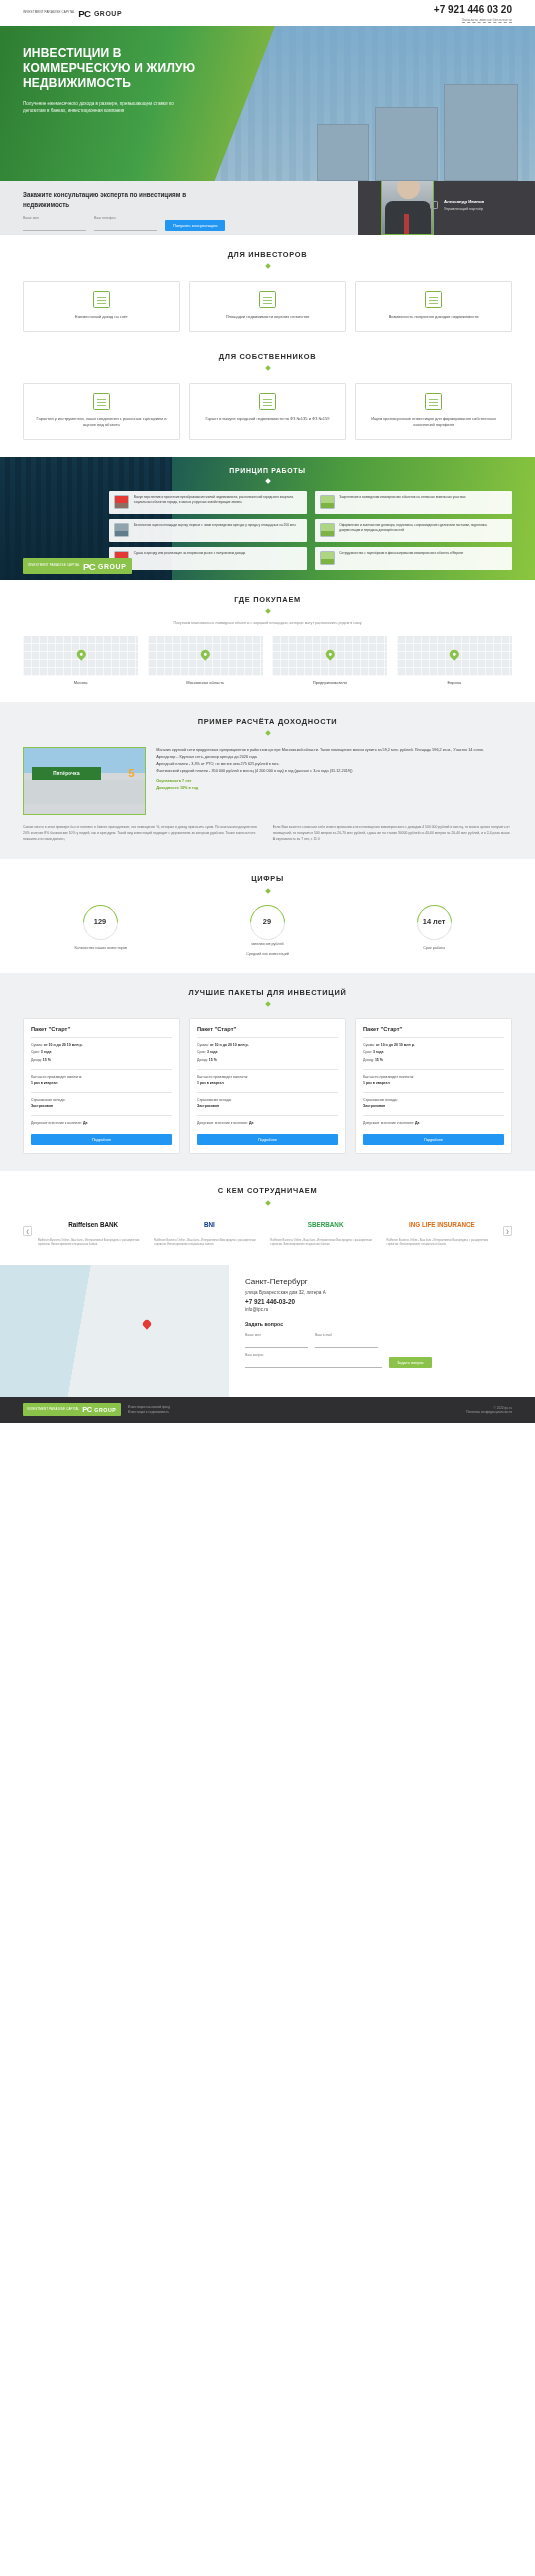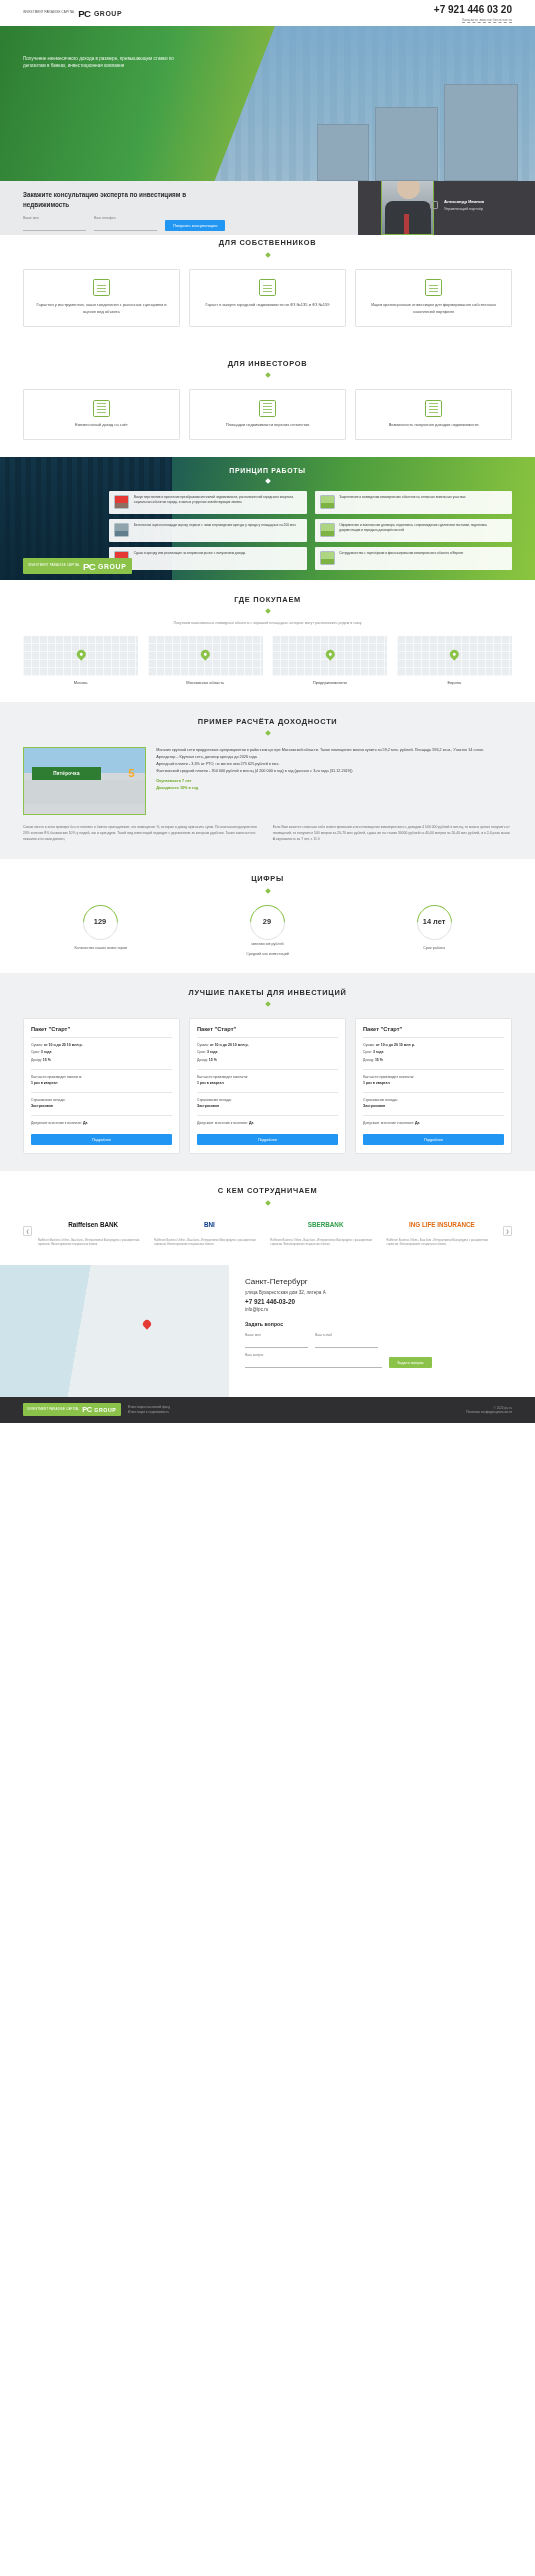--- a/index.html
+++ b/index.html
@@ -285,20 +285,21 @@
   </div>
 
   <div class="hero">
     <div class="hero-photo">
       <div class="hero-bldg" style="right:17px;width:74px;height:97px;"></div>
       <div class="hero-bldg" style="right:97px;width:63px;height:74px;"></div>
       <div class="hero-bldg" style="right:166px;width:52px;height:57px;"></div>
     </div>
     <div class="hero-green"></div>
     <div class="hero-inner">
+      <h1>ИНВЕСТИЦИИ В КОММЕРЧЕСКУЮ И ЖИЛУЮ НЕДВИЖИМОСТЬ</h1>
       <div class="hero-sub">Получение ежемесячного дохода в размере, превышающем ставки по депозитам в банках, инвестиционная компания</div>
     </div>
   </div>
 
   <div class="consult">
     <div class="consult-inner">
       <h2>Закажите консультацию эксперта по инвестициям в недвижимость</h2>
       <div class="consult-form">
         <div class="field">
           <label>Ваше имя</label>
@@ -318,54 +319,54 @@
         <div class="expert-tie"></div>
       </div>
       <div class="expert-icon"></div>
       <div class="expert-text">
         <b>Александр Иванов</b>
         <span>Управляющий партнёр</span>
       </div>
     </div>
   </div>
 
+  <div class="section">
+    <div class="sec-title">ДЛЯ ИНВЕСТОРОВ</div>
+    <div class="sec-dot"></div>
+    <div class="cards3">
+      <div class="card">
+        <div class="card-ico"></div>
+        <div class="card-txt">Ежемесячный доход на счёт</div>
+      </div>
+      <div class="card">
+        <div class="card-ico"></div>
+        <div class="card-txt">Площадки недвижимости верхних сегментов</div>
+      </div>
+      <div class="card">
+        <div class="card-ico"></div>
+        <div class="card-txt">Возможность получения доходов недвижимости</div>
+      </div>
+    </div>
+  </div>
+
   <div class="section" style="padding-top:3.4px;">
     <div class="sec-title">ДЛЯ СОБСТВЕННИКОВ</div>
     <div class="sec-dot"></div>
     <div class="cards3">
       <div class="card">
         <div class="card-ico"></div>
         <div class="card-txt">Гарантия у инструментов, наши соединения с рыночных сценарием и оценке вид объекта</div>
       </div>
       <div class="card">
         <div class="card-ico"></div>
         <div class="card-txt">Гарант в выкупе городской недвижимости по ФЗ №135 и ФЗ №159</div>
       </div>
       <div class="card">
         <div class="card-ico"></div>
         <div class="card-txt">Ищем краткосрочные инвестиции для формирования собственных накоплений портфеля</div>
-      </div>
-    </div>
-  </div>
-
-  <div class="section">
-    <div class="sec-title">ДЛЯ ИНВЕСТОРОВ</div>
-    <div class="sec-dot"></div>
-    <div class="cards3">
-      <div class="card">
-        <div class="card-ico"></div>
-        <div class="card-txt">Ежемесячный доход на счёт</div>
-      </div>
-      <div class="card">
-        <div class="card-ico"></div>
-        <div class="card-txt">Площадки недвижимости верхних сегментов</div>
-      </div>
-      <div class="card">
-        <div class="card-ico"></div>
-        <div class="card-txt">Возможность получения доходов недвижимости</div>
       </div>
     </div>
   </div>
 
   <div class="principle">
     <div class="principle-city"></div>
     <div class="principle-inner">
       <h2>ПРИНЦИП РАБОТЫ</h2>
       <div class="p-dot"></div>
       <div class="p-grid">

